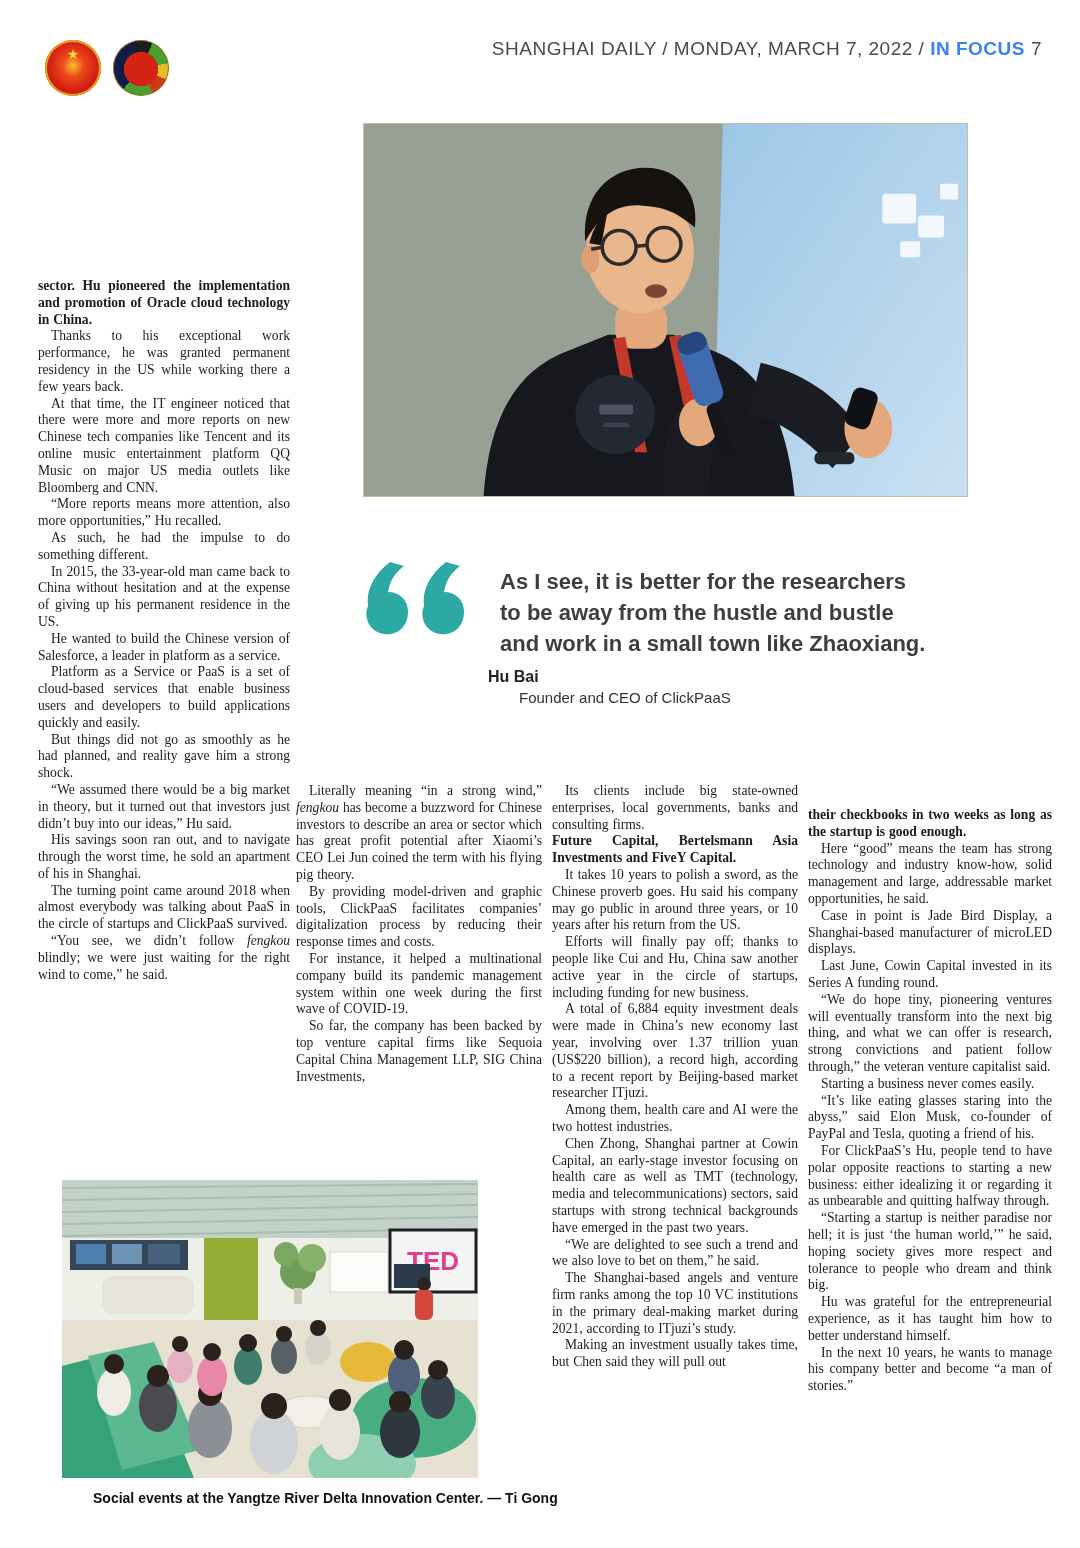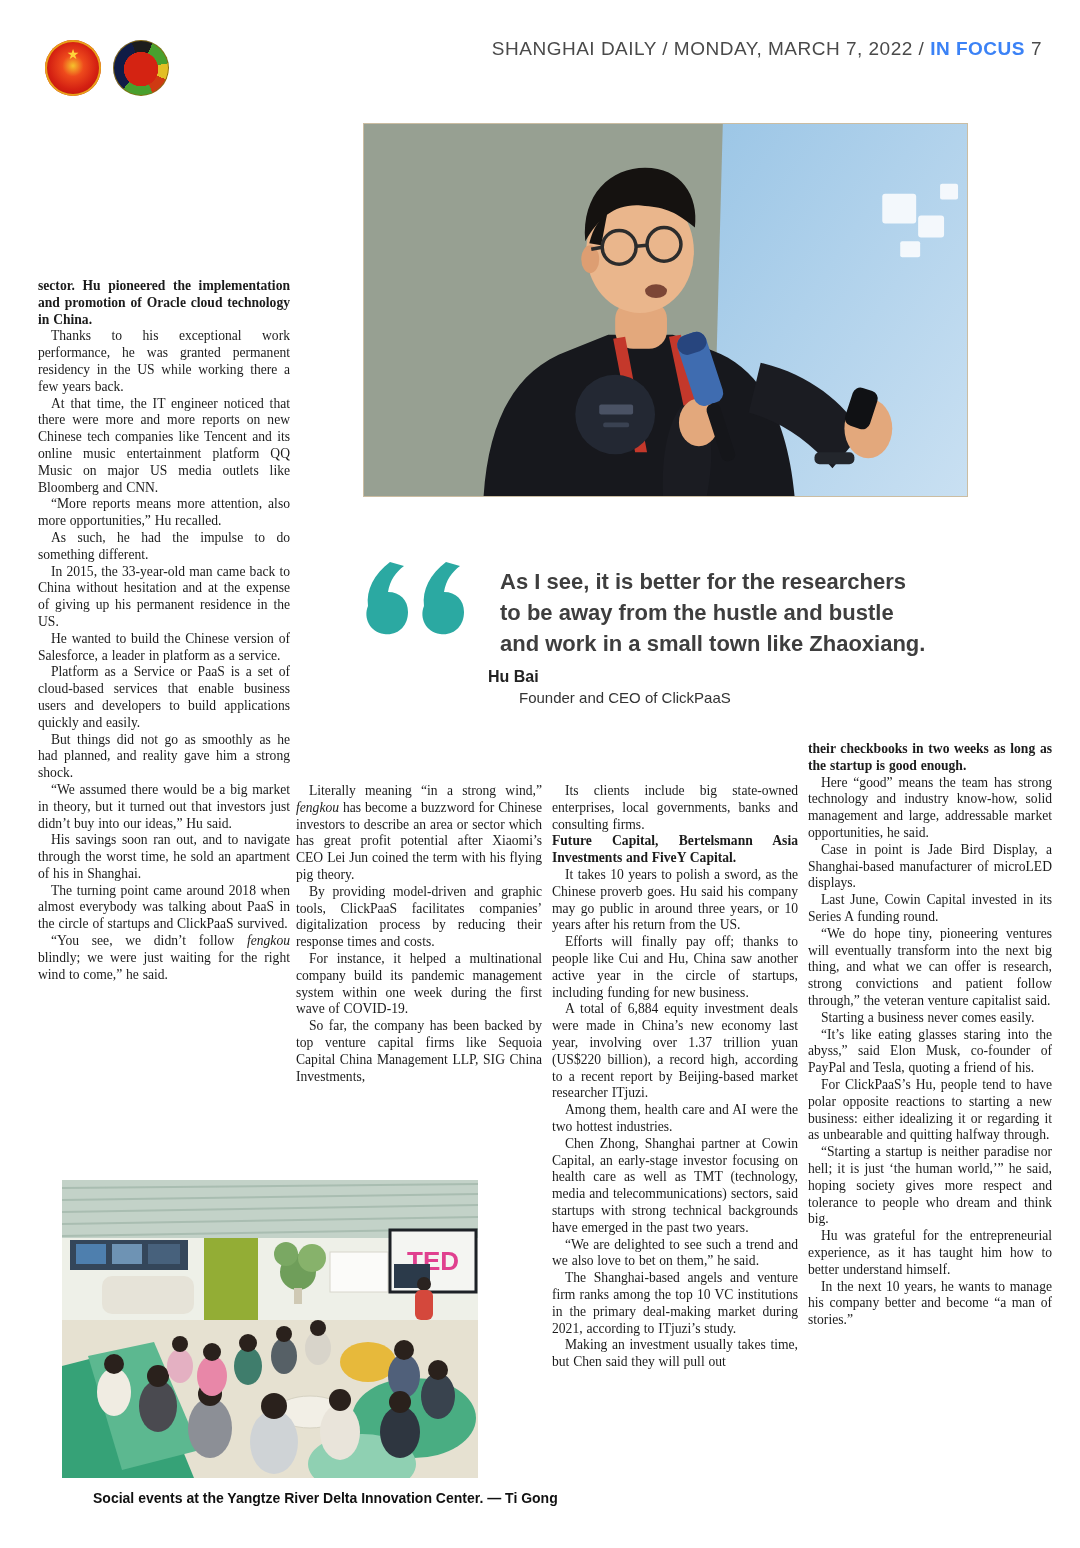--- a/index.html
+++ b/index.html
@@ -34,21 +34,21 @@
               font-weight:700;color:#3e3e3e;}
   .quote-author{position:absolute;left:488px;top:668px;font-family:"Liberation Sans",sans-serif;
               font-size:16px;font-weight:bold;color:#222;}
   .quote-author-title{position:absolute;left:484px;top:689px;font-family:Liberation Sans, sans-serif;
               font-size:15px;color:#333;margin-left:35px;}
   
   .col{position:absolute;overflow:hidden;}
   .col-1{left:38px;  top:278px;width:252px;height:862px;}
   .col-2{left:296px; top:783px;width:246px;height:395px;}
   .col-3{left:552px; top:783px;width:246px;height:740px;}
-  .col-4{left:808px; top:741px;width:244px;height:740px;}
+  .col-4{left:808px; top:807px;width:244px;height:740px;}
   .para{margin:0;font-size:13.6px;line-height:16.8px;text-align:justify;text-indent:13px;
         word-spacing:.4px;}
   .para.noindent{text-indent:0;font-weight:bold;}
   
   .caption{position:absolute;left:62px;top:1490px;width:480px;
            font-family:"Liberation Sans",sans-serif;font-size:14px;font-weight:bold;color:#111;margin-left:31px;}
 </style>
 </head>
 <body>
 

